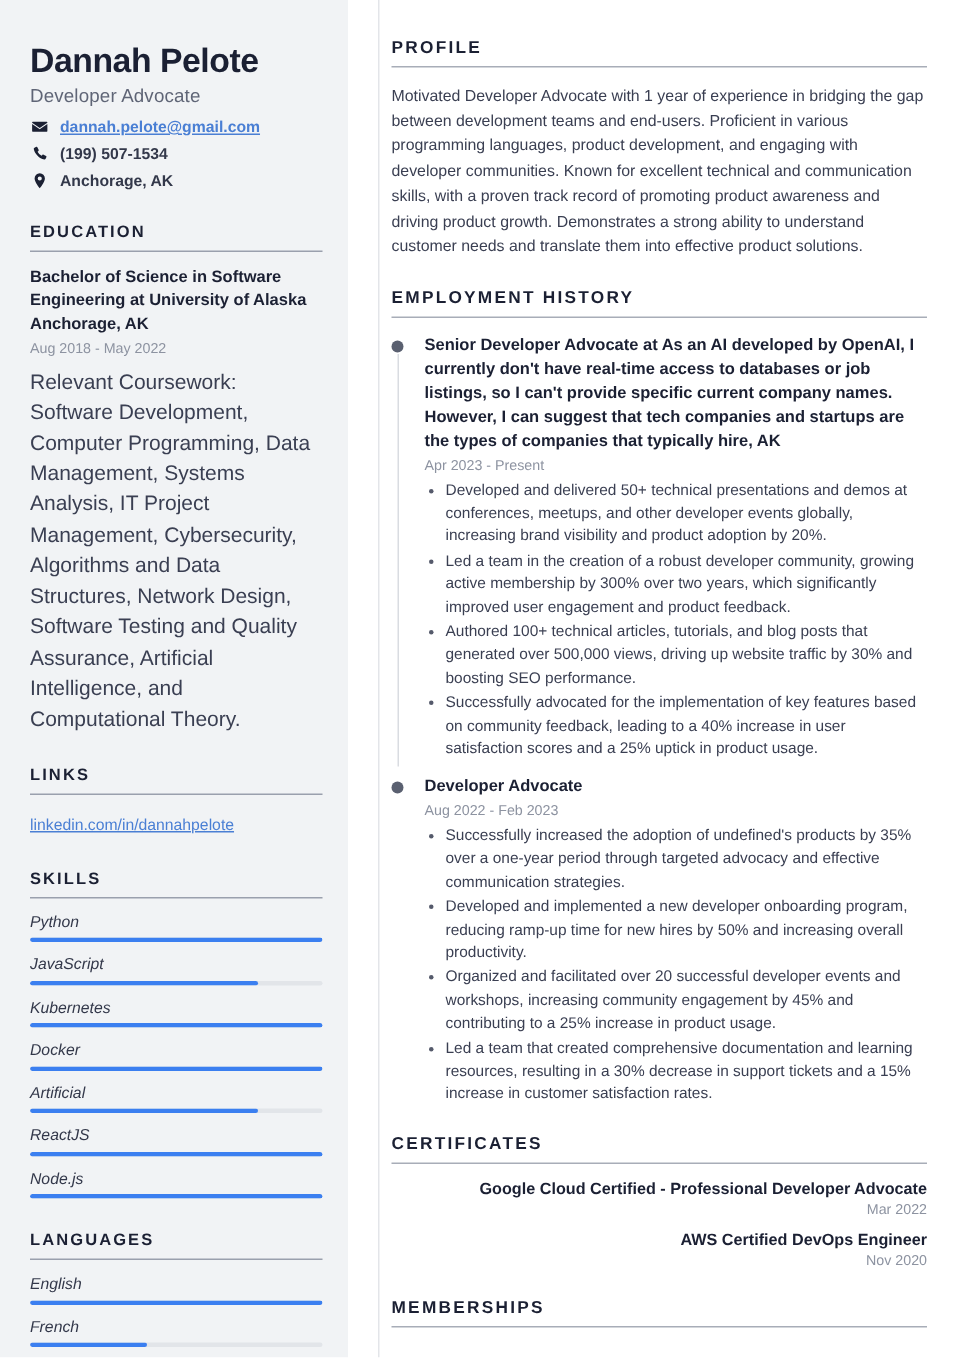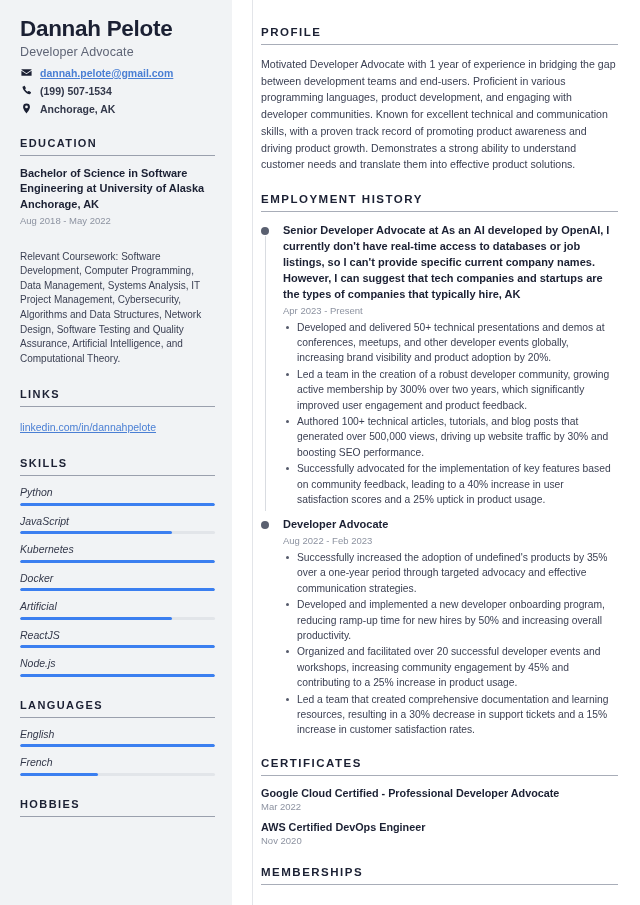--- a/index.html
+++ b/index.html
@@ -9,21 +9,21 @@
     background:#ffffff;
     color:#2c3042;
     overflow:hidden;
   }
   .page { position:relative; width:640px; height:905px; display:flex; }
 
   
   .sidebar {
     width:232px;
     background:#f1f3f5;
-    padding:16px 17px 0 20px;
+    padding:28px 17px 0 20px;
     flex:0 0 232px;
     overflow:hidden;
   }
   .name {
     font-size:22.5px;
     font-weight:bold;
     color:#1b2033;
     letter-spacing:-0.3px;
     line-height:1.15;
   }
@@ -75,24 +75,24 @@
     font-weight:bold;
     color:#1b2033;
     line-height:1.42;
   }
   .edu-date {
     font-size:9.5px;
     color:#8d93a1;
     margin-top:2px;
   }
   .edu-desc {
-    font-size:10px;
+    font-size:14px;
     color:#3a3f52;
     line-height:1.46;
-    margin-top:24px;
+    margin-top:6px;
   }
 
   .skill-row { margin-bottom:9px;font-style:italic; }
   .skill-name {
     font-size:10.5px;
     color:#33384a;
     margin-bottom:4.5px;
   }
   .bar-track {
     height:3px;
@@ -173,21 +173,21 @@
   ul.bullets li:before {
     content:"";
     position:absolute;
     left:3px; top:6px;
     width:3px; height:3px;
     border-radius:50%;
     background:#555a6b;
   }
   .job + .job { margin-top:10px; }
 
-  .cert-item { margin-bottom:9px; }
+  .cert-item { margin-bottom:9px;text-align:right; }
   .cert-name {
     font-size:10.8px;
     font-weight:bold;
     color:#1b2033;
   }
   .cert-date {
     font-size:9.5px;
     color:#8d93a1;
     margin-top:2px;
   }

